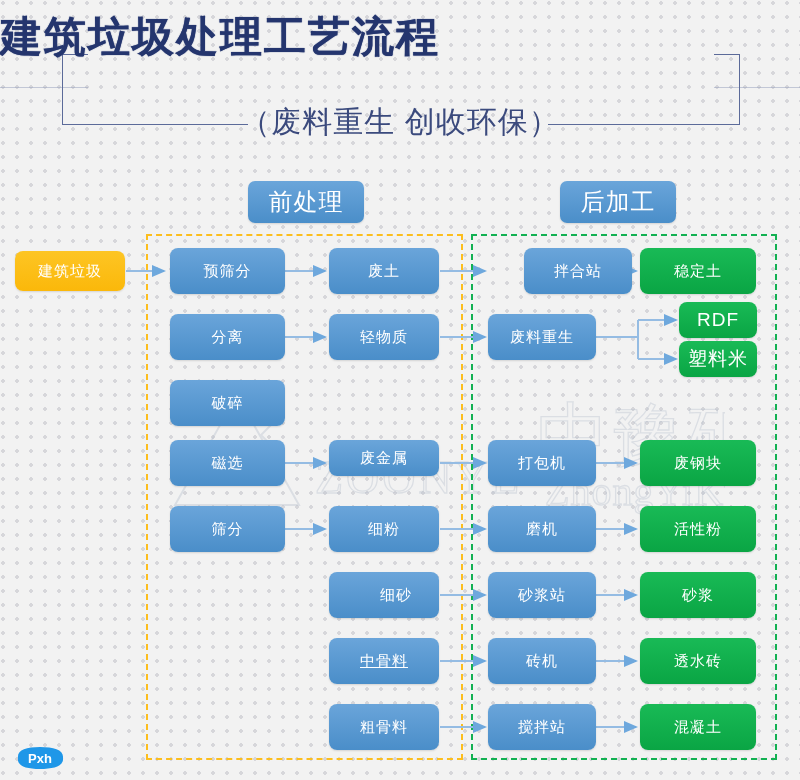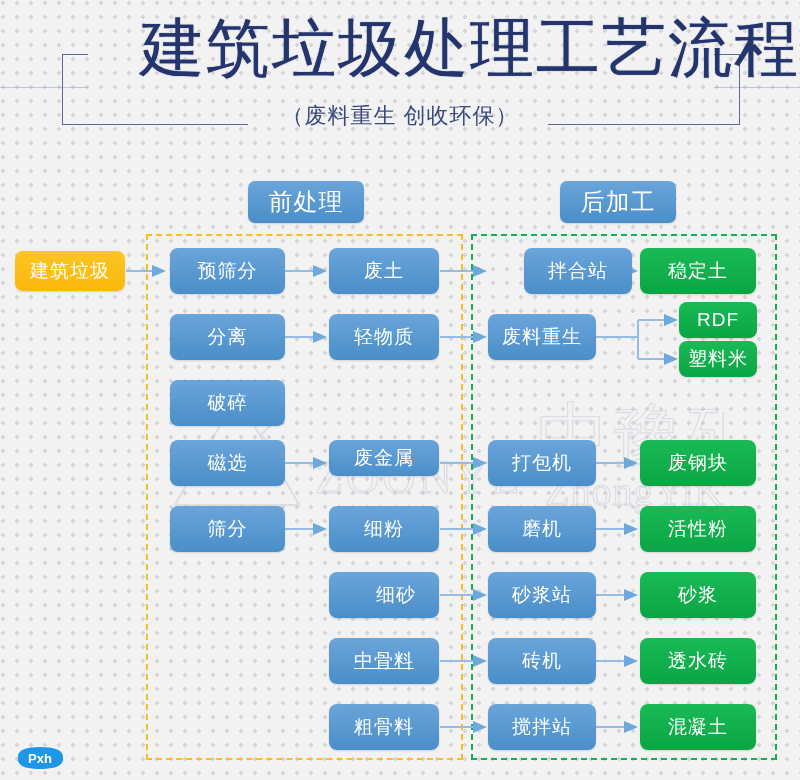--- a/index.html
+++ b/index.html
@@ -43,23 +43,23 @@
     left: 62px; top: 54px;
     width: 678px; height: 71px;
     border: 1.5px solid #5b6a99;
     box-sizing: border-box;
     background: transparent;
   }
   .title {
     position: absolute;
     left: 0; top: 16px;
     width: 800px;
-    text-align: right;
-    font-size: 64px;
-    font-weight: normal;
+    text-align: left;
+    font-size: 42px;
+    font-weight: bold;
     letter-spacing: 2px;
     color: #24356e;
     line-height: 1;
     text-shadow: 0 0 1px #24356e;
   }
   .title-mask {
     position: absolute;
     left: 88px; top: 52px;
     width: 626px; height: 42px;
     background: #f2f2f2;
@@ -76,21 +76,21 @@
     background-image:
       radial-gradient(circle at 3px 3px, rgba(205,205,210,0.75) 1.6px, rgba(0,0,0,0) 1.8px);
     background-size: 14px 14px;
     background-position: -248px -100px;
   }
   .subtitle {
     position: absolute;
     left: 0; top: 102px;
     width: 800px;
     text-align: center;
-    font-size: 22px;
+    font-size: 30px;
     color: #3b4a7d;
     line-height: 1.3;
     letter-spacing: 1px;
   }
 
   
   #watermark {
     position: absolute;
     left: 165px; top: 385px;
     width: 560px; height: 130px;
@@ -150,21 +150,21 @@
 
   
   .node {
     position: absolute;
     box-sizing: border-box;
     border-radius: 8px;
     color: #ffffff;
     display: flex;
     align-items: center;
     justify-content: center;
-    font-size: 19px;
+    font-size: 15px;
     letter-spacing: 1px;
     box-shadow: 0 1px 2px rgba(0,0,0,.13);
     white-space: nowrap;
   }
   .node.blue   { background: linear-gradient(180deg, #6aa5da 0%, #4a8ec9 100%); }
   .node.green  { background: linear-gradient(180deg, #19ba56 0%, #0aa544 100%); }
   .node.yellow { background: linear-gradient(180deg, #fdc524 0%, #fbb80a 100%); }
   .node.small  { font-size: 19px; }
 
   

